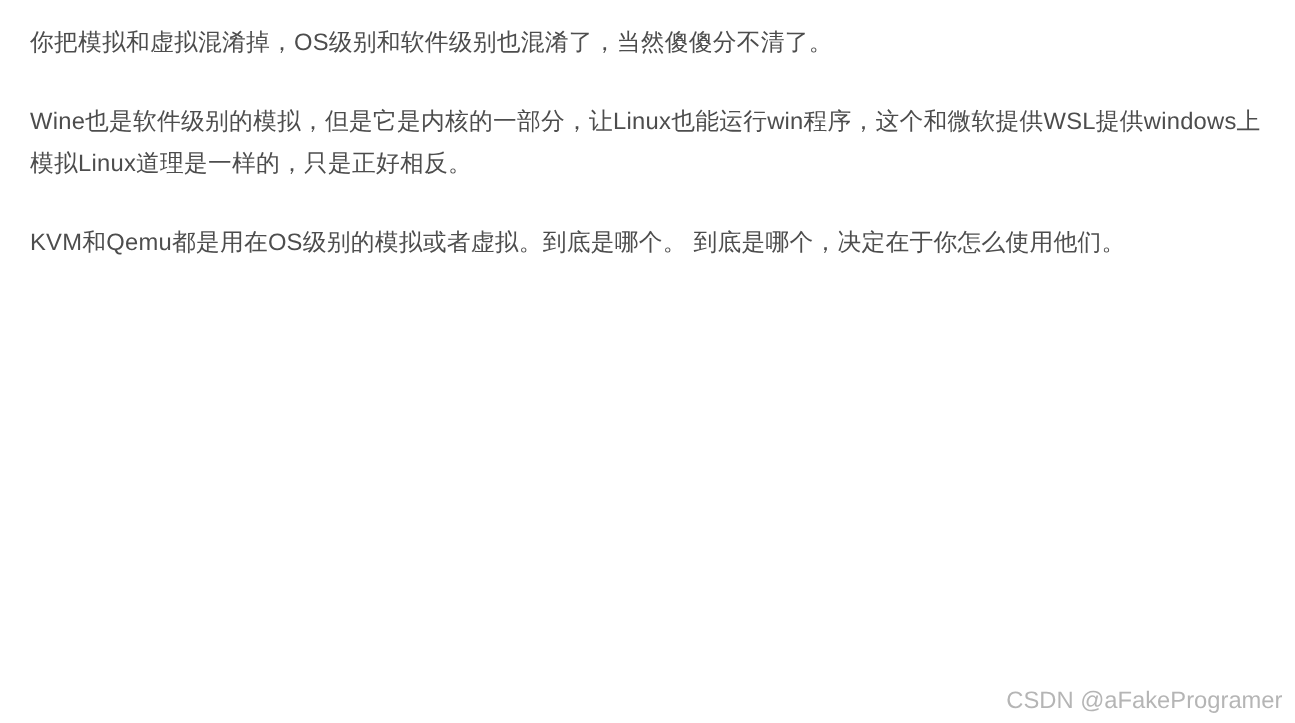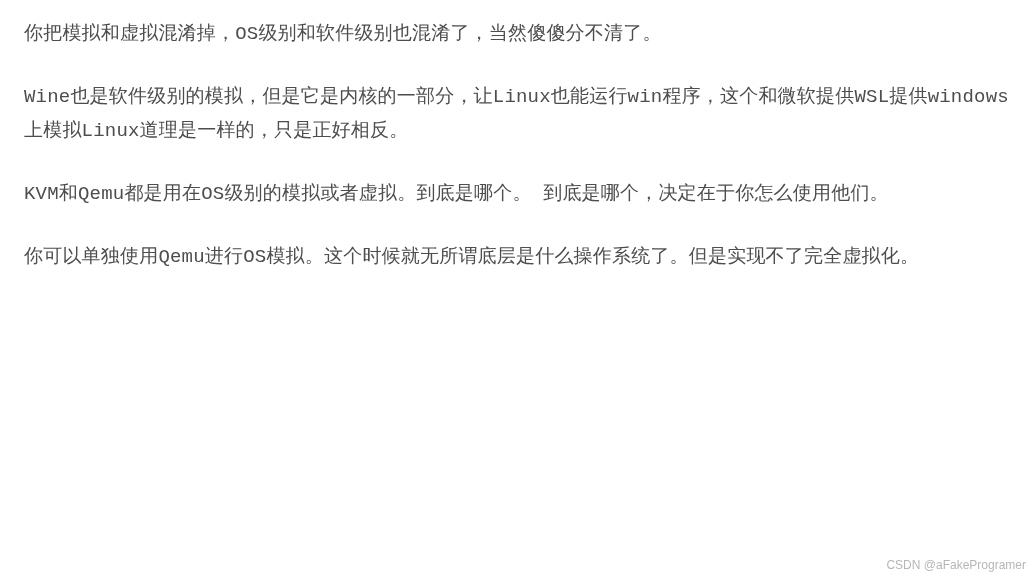--- a/index.html
+++ b/index.html
@@ -10,44 +10,42 @@
     body {
       width: 1036px;
       height: 578px;
       background: #ffffff;
       font-family: -apple-system, BlinkMacSystemFont, "Segoe UI", "PingFang SC", "Microsoft YaHei", "Hiragino Sans GB", sans-serif;
       position: relative;
       overflow: hidden;
     }
     .content {
       padding: 18px 24px 0 24px;
-      font-family: Liberation Mono, monospace;
     }
     .paragraph {
       color: #4d4d4d;
       font-size: 19px;
       line-height: 1.75;
       margin-bottom: 30px;
       letter-spacing: 0.2px;
     }
     .paragraph:last-of-type {
       margin-bottom: 0;
     }
     .watermark {
       position: absolute;
       bottom: 6px;
       right: 10px;
-      font-size: 12px;
+      font-size: 19px;
       color: rgba(120, 120, 120, 0.55);
       font-family: Arial, sans-serif;
     }
   </style>
 </head>
 <body>
 
 <div class="content">
   <p class="paragraph">你把模拟和虚拟混淆掉，OS级别和软件级别也混淆了，当然傻傻分不清了。</p>
   <p class="paragraph">Wine也是软件级别的模拟，但是它是内核的一部分，让Linux也能运行win程序，这个和微软提供WSL提供windows上模拟Linux道理是一样的，只是正好相反。</p>
   <p class="paragraph">KVM和Qemu都是用在OS级别的模拟或者虚拟。到底是哪个。 到底是哪个，决定在于你怎么使用他们。</p>
-  <p class="paragraph">你可以单独使用Qemu进行OS模拟。这个时候就无所谓底层是什么操作系统了。但是实现不了完全虚拟化。</p>
 </div>
 
 <div class="watermark">CSDN @aFakeProgramer</div>
 
 </body></html>

